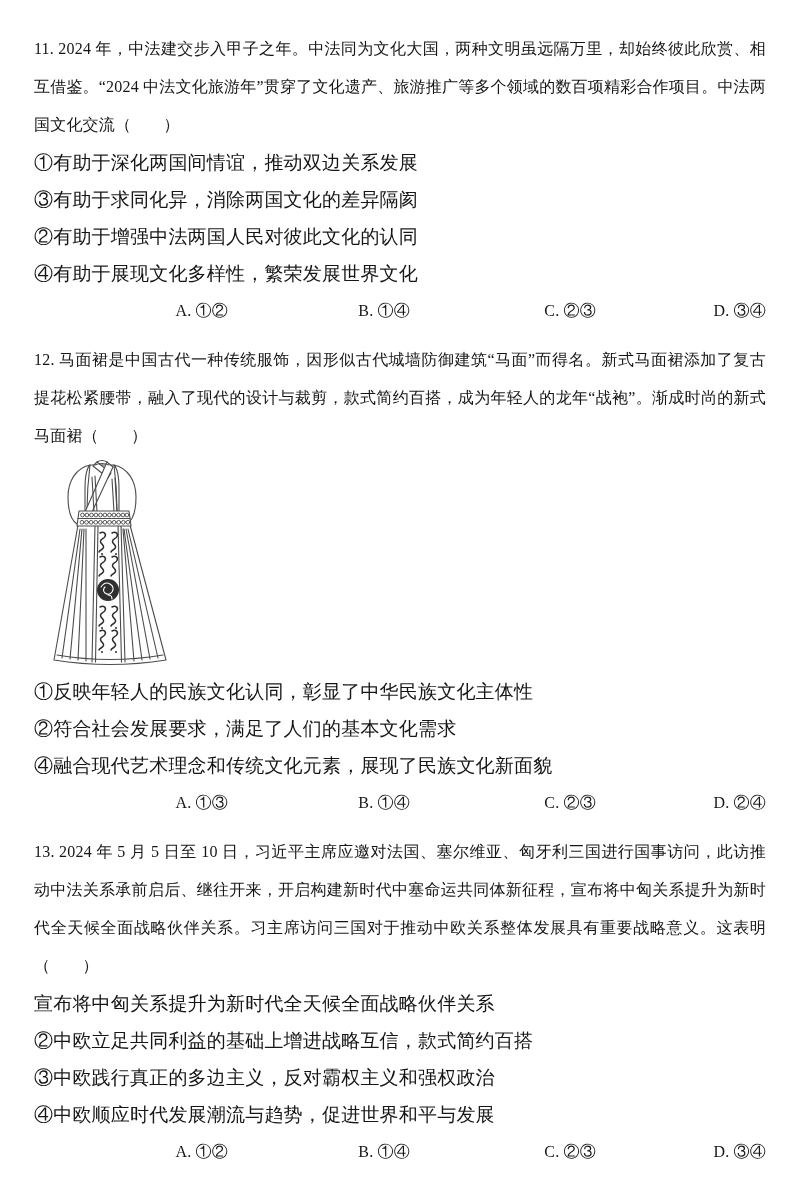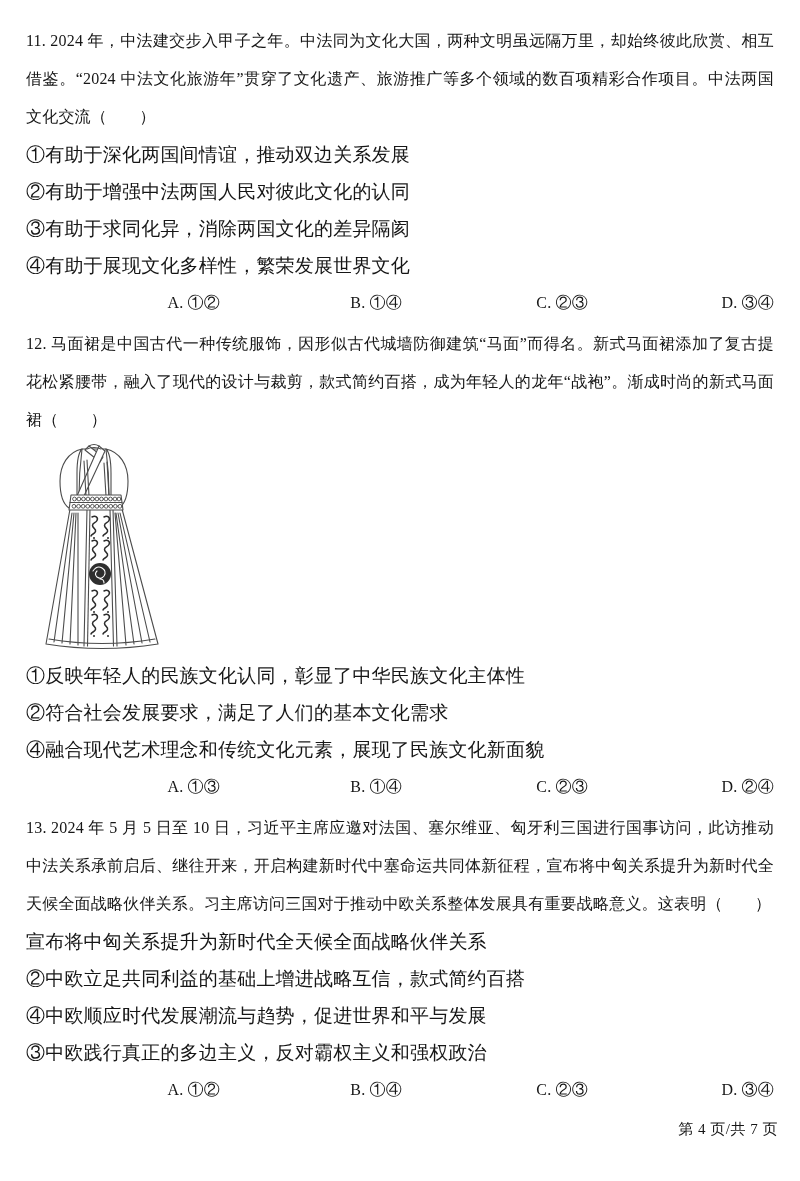--- a/index.html
+++ b/index.html
@@ -2,21 +2,21 @@
 <html lang="zh"><head>
 <meta charset="utf-8">
 <style>
   html,body{margin:0;padding:0;}
   body{
     width:800px;height:1181px;background:#ffffff;color:#161616;
     font-family:"Liberation Serif","DejaVu Serif",serif;
     -webkit-font-smoothing:antialiased;
   }
   .page{padding:18px 22px 0 22px;box-sizing:border-box;}
-  .question{margin:4px;}
+  .question{margin:12px;}
   .stem{
     margin:0;font-size:16px;line-height:38px;
     text-align:justify;text-justify:inter-ideograph;
     letter-spacing:.2px;
   }
   .opt{margin:0;font-size:19px;line-height:37px;letter-spacing:.2px;}
   .choices{
     display:grid;grid-template-columns:194px 182px 186px 1fr;
     font-size:16px;line-height:37px;letter-spacing:.2px;text-align:right;
   }
@@ -27,22 +27,22 @@
   }
 </style>
 </head>
 <body>
 
 <main class="page">
 
   <section class="question">
     <p class="stem">11. 2024 年，中法建交步入甲子之年。中法同为文化大国，两种文明虽远隔万里，却始终彼此欣赏、相互借鉴。“2024 中法文化旅游年”贯穿了文化遗产、旅游推广等多个领域的数百项精彩合作项目。中法两国文化交流（　　）</p>
     <p class="opt">①有助于深化两国间情谊，推动双边关系发展</p>
+    <p class="opt">③有助于求同化异，消除两国文化的差异隔阂</p>
     <p class="opt">②有助于增强中法两国人民对彼此文化的认同</p>
-    <p class="opt">③有助于求同化异，消除两国文化的差异隔阂</p>
     <p class="opt">④有助于展现文化多样性，繁荣发展世界文化</p>
     <div class="choices">
       <span>A. ①②</span>
       <span>B. ①④</span>
       <span>C. ②③</span>
       <span>D. ③④</span>
     </div>
   </section>
 
   <section class="question">
@@ -147,22 +147,22 @@
       <span>B. ①④</span>
       <span>C. ②③</span>
       <span>D. ②④</span>
     </div>
   </section>
 
   <section class="question">
     <p class="stem">13. 2024 年 5 月 5 日至 10 日，习近平主席应邀对法国、塞尔维亚、匈牙利三国进行国事访问，此访推动中法关系承前启后、继往开来，开启构建新时代中塞命运共同体新征程，宣布将中匈关系提升为新时代全天候全面战略伙伴关系。习主席访问三国对于推动中欧关系整体发展具有重要战略意义。这表明（　　）</p>
     <p class="opt">宣布将中匈关系提升为新时代全天候全面战略伙伴关系</p>
     <p class="opt">②中欧立足共同利益的基础上增进战略互信，款式简约百搭</p>
+    <p class="opt">③中欧践行真正的多边主义，反对霸权主义和强权政治</p>
     <p class="opt">④中欧顺应时代发展潮流与趋势，促进世界和平与发展</p>
-    <p class="opt">③中欧践行真正的多边主义，反对霸权主义和强权政治</p>
     <div class="choices">
       <span>A. ①②</span>
       <span>B. ①④</span>
       <span>C. ②③</span>
       <span>D. ③④</span>
     </div>
   </section>
 
   <footer class="footer">第 4 页/共 7 页</footer>
 

